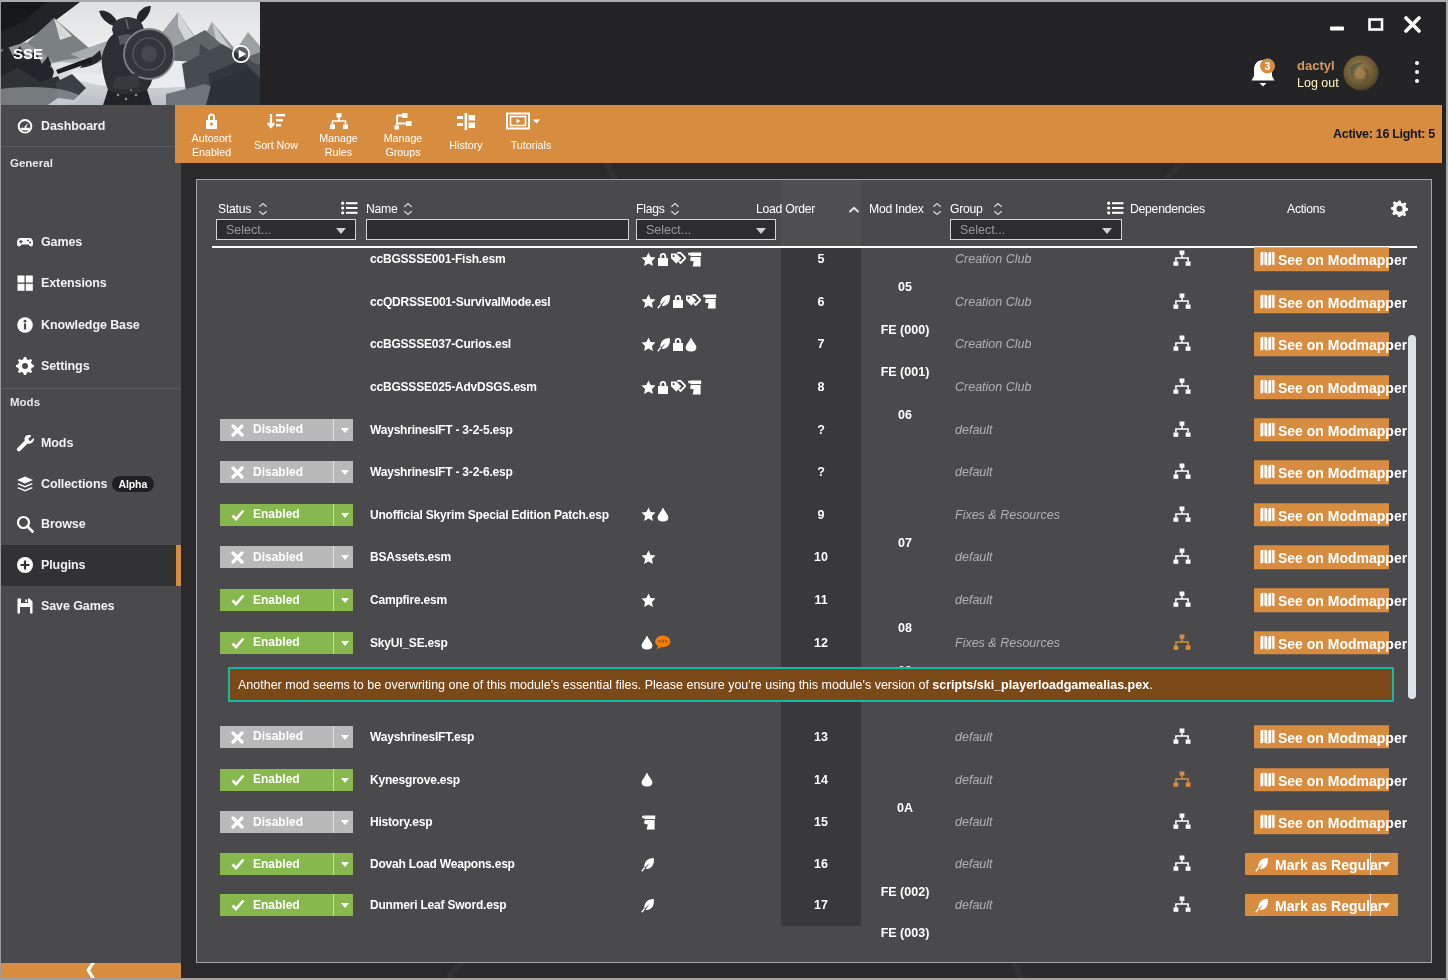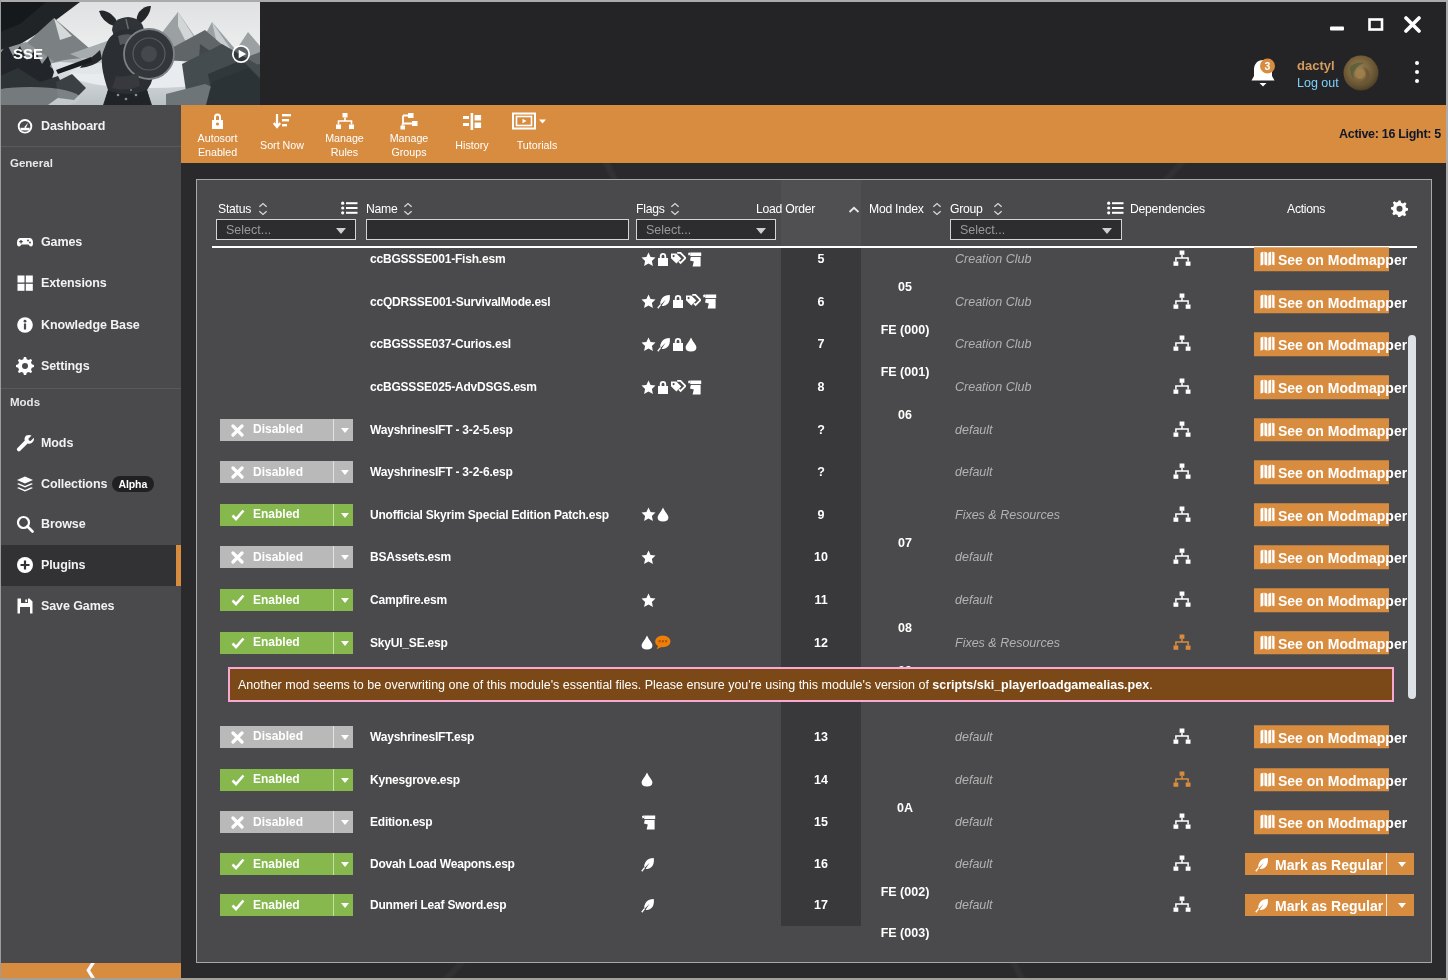--- a/index.html
+++ b/index.html
@@ -11,21 +11,21 @@
   #titlebar { left:0; top:2px; width:1448px; height:103px; background:#242427; }
   
   #sidebar { left:0; top:105px; width:181px; height:875px; background:#4a4a4d; }
   .sideitem { position:absolute; left:0; width:181px; height:41px; color:#f2f2f2; font-size:12.5px; font-weight:bold; letter-spacing:-0.1px; }
   .sideitem .ic { position:absolute; left:16px; top:50%; transform:translateY(-50%); width:18px; height:18px; }
   .sideitem .lb { position:absolute; left:41px; top:50%; transform:translateY(-50%); white-space:nowrap; }
   .sidehead { position:absolute; left:10px; color:#e8e8e8; font-size:11.5px; font-weight:bold; }
   .sidesep { position:absolute; left:0; width:181px; height:1px; background:#5a5a5e; }
   #collapsebar { left:0; top:963px; width:181px; height:15px; background:#d78c40; color:#fff; text-align:center; font-size:14px; line-height:13px; font-weight:bold; }
   
-  #toolbar { left:181px; top:105px; width:1267px; height:58px; background:#d78c40; }
+  #toolbar { left:175px; top:105px; width:1267px; height:58px; background:#d78c40; }
   .tbtn { position:absolute; top:7px; text-align:center; color:#fff; font-size:10.7px; line-height:13.5px; }
   .tbtn .sl { display:block; margin-top:8px; }
   .tbtn svg { display:block; margin:0 auto 1px auto; }
   #activelbl { position:absolute; right:7px; top:22px; color:#0f172a; font-size:12.5px; font-weight:bold; letter-spacing:-0.3px; }
   
   #main { left:181px; top:163px; width:1267px; height:817px; background:
     linear-gradient(63deg, transparent 49.7%, rgba(255,255,255,0.035) 49.9%, rgba(255,255,255,0.035) 50.1%, transparent 50.3%),
     linear-gradient(-48deg, transparent 49.75%, rgba(255,255,255,0.03) 49.95%, rgba(255,255,255,0.03) 50.15%, transparent 50.35%),
     #2a2a2d; }
   #panel { position:absolute; left:15px; top:16px; width:1236px; height:784px; border:1px solid #a8a8a8; background:#4a4a4c; }
@@ -50,26 +50,26 @@
   .sbtn .tx { position:absolute; left:33px; top:3.5px; }
   .sbtn .dv { position:absolute; right:19px; top:0; width:1px; height:22px; }
   .sbtn .ca { position:absolute; right:4.5px; top:9px; width:0; height:0; border-left:4.5px solid transparent; border-right:4.5px solid transparent; border-top:5px solid #fff; }
   .sbtn.en { background:#86b84d; } .sbtn.en .dv { background:#c6dfa6; }
   .sbtn.dis { background:#b9b9b9; } .sbtn.dis .dv { background:#e2e2e2; }
   .sbtn svg { position:absolute; left:11px; top:5px; }
   
   .abtn { position:absolute; top:50%; transform:translateY(-50%); background:#d78c40; color:#fff; font-size:14px; font-weight:bold; white-space:nowrap; }
   .modmap { left:1057px; width:135px; height:23.5px; }
   .modmap .tx { position:absolute; left:24px; top:5px; }
-  .markreg { left:1048px; width:169px; height:22px; }
+  .markreg { left:1048px; width:153px; height:22px; }
   .markreg .tx { position:absolute; left:30px; top:4px; }
   .markreg .dv { position:absolute; right:27px; top:0; width:1px; height:22px; background:#efe3d3; }
   .markreg .ca { position:absolute; right:8px; top:9px; width:0; height:0; border-left:4.5px solid transparent; border-right:4.5px solid transparent; border-top:5px solid #fff; }
   
-  #banner { position:absolute; left:31px; top:487px; width:1166px; height:34.5px; background:#7b4917; border:2px solid #f9a8d4; color:#fff; font-size:12.5px; }
+  #banner { position:absolute; left:31px; top:487px; width:1166px; height:34.5px; background:#7b4917; border:2px solid #14b8a6; color:#fff; font-size:12.5px; }
   #banner span { position:absolute; left:8px; top:9px; white-space:nowrap; }
   
   #sthumb { position:absolute; left:1211px; top:155px; width:8px; height:364px; border-radius:4px; background:#dde1e8; }
   
   #usagebar { position:absolute; left:0; top:747px; width:1234px; height:35px; background:#242427; border-top:1px solid #77777a; color:#fff; font-size:13px; font-weight:bold; }
   #usagebar span { position:absolute; left:4px; top:10px; font-size:12.5px; }
 </style>
 </head>
 <body>
 <div id="topstrip" class="abs"></div>
@@ -81,21 +81,21 @@
     <path d="M79 2 L92 15 M92 2 L79 15" stroke="#fff" stroke-width="3.6" stroke-linecap="round"></path>
   </svg>
 
   <svg class="abs" style="left:1248px;top:55px" width="30" height="32" viewBox="0 0 30 32">
     <path d="M15 3 C9.5 3 6 7.2 6 12.5 L6 19 L3.5 23.5 L26.5 23.5 L24 19 L24 12.5 C24 7.2 20.5 3 15 3 Z" fill="#fff"></path>
     <path d="M11.5 26 L18.5 26 L15 29.5 Z" fill="#fff"></path>
     <circle cx="19.5" cy="9" r="7.5" fill="#d78c40"></circle>
     <text x="19.5" y="12.8" font-size="10.5" font-weight="bold" fill="#fff" text-anchor="middle" font-family="Liberation Sans, sans-serif">3</text>
   </svg>
   <div class="abs" style="left:1297px;top:56px;color:#d49a5e;font-size:13px;font-weight:bold;">dactyl</div>
-  <div class="abs" style="left:1297px;top:74px;color:#7dd3fc;font-size:12.5px;">Log out</div>
+  <div class="abs" style="left:1297px;top:74px;color:#fef9c3;font-size:12.5px;">Log out</div>
 
   <svg class="abs" style="left:1343px;top:53px" width="36" height="36" viewBox="0 0 36 36">
     <defs>
       <radialGradient id="avg" cx="45%" cy="40%" r="65%">
         <stop offset="0%" stop-color="#9a7e52"></stop>
         <stop offset="45%" stop-color="#7d663e"></stop>
         <stop offset="80%" stop-color="#5d4d2e"></stop>
         <stop offset="100%" stop-color="#3c3423"></stop>
       </radialGradient>
     </defs>
@@ -820,21 +820,21 @@
 </div>
 <div class="row" style="top:621.0px;height:42.6px">
 <div class="sbtn dis">
           <svg width="13" height="13" viewBox="0 0 13 13">
             <path d="M2 2 L11 11 M11 2 L2 11" stroke="#fff" stroke-width="3.2" stroke-linecap="round"></path>
           </svg>
           <span class="tx">Disabled</span>
           <i class="dv"></i>
           <i class="ca"></i>
         </div>
-<div class="rowin name">Edition.esp</div>
+<div class="rowin name">History.esp</div>
 <div class="rowin flags">
           <svg width="15" height="15" viewBox="0 0 15 15">
             <rect x="3.2" y="0.5" width="11" height="3.6" fill="#fff"></rect>
             <path d="M3.8 5 L13.6 5 L13.6 14.5 L5.6 14.5 L6.8 9.4 L3 8.6 Z" fill="#fff"></path>
             <path d="M1 1.2 L2.6 0.2 L3.4 2.8 L1.6 3.4 Z" fill="#fff"></path>
           </svg>
         </div>
 <div class="rowin lonum">15</div>
 <div class="rowin grp">default</div>
 <div class="rowin dep"><svg width="18" height="18" viewBox="0 0 18 18">

